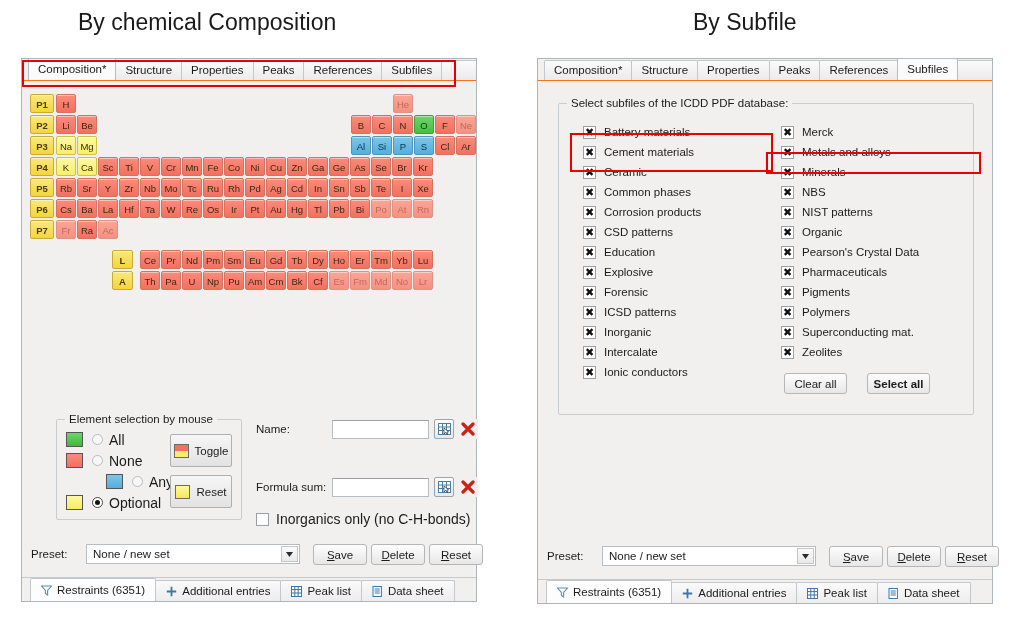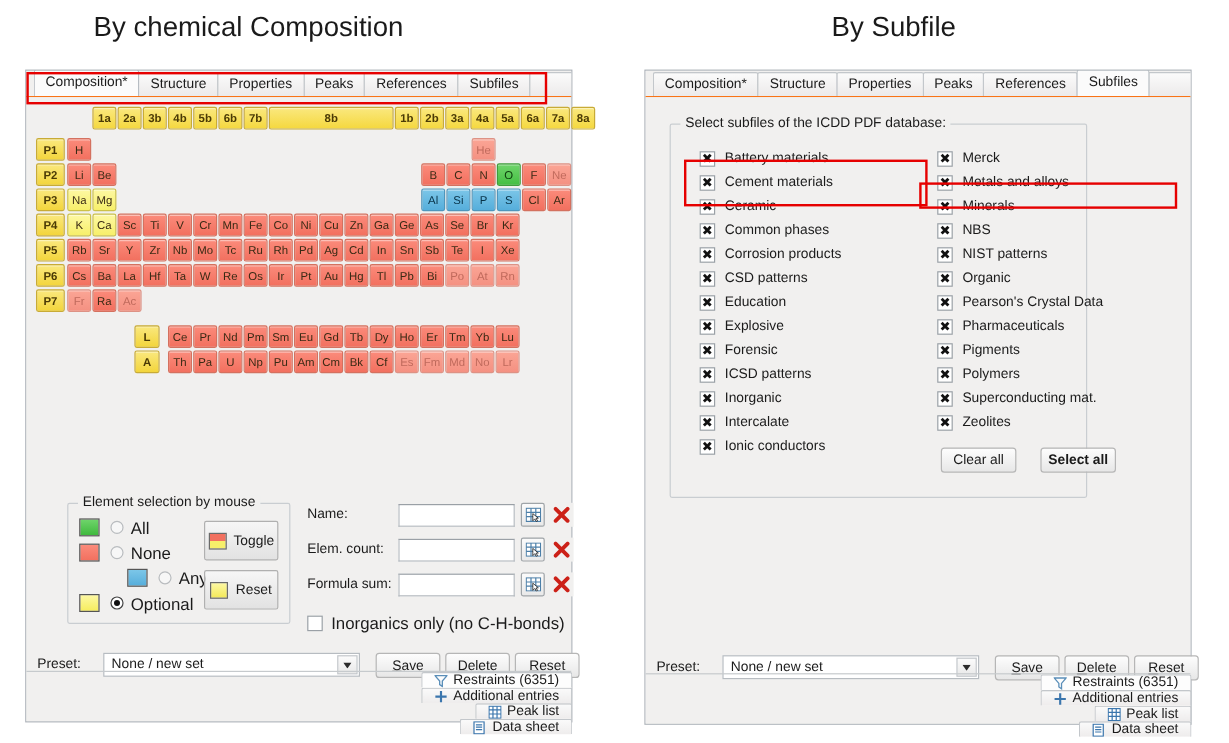--- a/index.html
+++ b/index.html
@@ -197,35 +197,35 @@
   }
   .combo .arrow {
     position:absolute; right: 1px; top:1px; width: 17px; height: 16px;
     background: linear-gradient(#fbfbfb,#e9e9e9); border:1px solid #c2c6ca;
     display:flex; align-items:center; justify-content:center;
   }
   .pbtn { position:absolute; top:3px; width: 54px; height: 21px; text-align: right; }
 
   
   .bottombar {
-    position: absolute; left: 0; right: 0; bottom: 0; height: 42px;
+    position: absolute; left: 0; right: 0; bottom: 0; height: 24px;
     border-top: 1px solid #c6cacd;
-    display: flex; align-items: flex-end; padding-left: 8px; flex-direction: column;
+    display: flex; align-items: flex-end; padding-left: 8px;
   }
   .btab {
     height: 21px; display:flex; align-items:center; gap:5px;
     padding: 0 10px; font-size: 11.5px; color:#1b1b1b;
     background: linear-gradient(#fafafa,#eeecec);
     border: 1px solid #c3c7cb; border-bottom: none;
     border-radius: 2px 2px 0 0; margin-right: -1px; white-space: nowrap;
   }
   .btab.active { background:#fdfdfd; height: 23px; z-index:2; }
 
   
-  #subbox { left: 20px; top: 22px; width: 348px; height: 312px; }
+  #subbox { left: 20px; top: 22px; width: 416px; height: 312px; }
   .sub-col { position: absolute; top: 18px; }
   .sub-item { display:flex; align-items:center; height: 20px; margin-bottom: 0px; }
   .xbox {
     width: 13px; height: 13px; background:#fff; border:1px solid #9aa0a6;
     margin-right: 8px; position: relative; flex: none;
     display:flex; align-items:center; justify-content:center;
     font-size: 11px; line-height: 1; color: #111; font-weight: bold;
     font-family: "DejaVu Sans", sans-serif;
   }
   .sub-label { font-size: 11.5px; color:#1b1b1b; white-space: nowrap; }
@@ -258,40 +258,20 @@
       <div class="tab">Peaks</div>
       <div class="tab">References</div>
       <div class="tab">Subfiles</div>
       <div class="tab-filler"></div>
     </div>
 
     <div class="client">
 
       <div class="ptable">
 
-        <div class="prow">
-          <div class="cell gap" style="width:24px"></div>
-          <div class="cell gap" style="width:21px"></div>
-          <div class="cell c-group">1a</div>
-          <div class="cell c-group">2a</div>
-          <div class="cell c-group">3b</div>
-          <div class="cell c-group">4b</div>
-          <div class="cell c-group">5b</div>
-          <div class="cell c-group">6b</div>
-          <div class="cell c-group">7b</div>
-          <div class="cell c-group wide8b">8b</div>
-          <div class="cell c-group">1b</div>
-          <div class="cell c-group">2b</div>
-          <div class="cell c-group">3a</div>
-          <div class="cell c-group">4a</div>
-          <div class="cell c-group">5a</div>
-          <div class="cell c-group">6a</div>
-          <div class="cell c-group">7a</div>
-          <div class="cell c-group">8a</div>
-        </div>
 
         <div style="height:5px"></div>
 
         <div class="prow">
           <div class="cell c-period">P1</div>
           <div class="cell gap" style="width:0px"></div>
           <div class="cell c-none">H</div>
           <div class="cell gap" style="width:315px"></div>
           <div class="cell c-none-d">He</div>
         </div>
@@ -491,39 +471,20 @@
             <path d="M6 5 L6 11 L7.6 9.4 L9 11.6 L10 11 L8.7 9 L10.6 8.8 Z" fill="#fff" stroke="#222" stroke-width="0.7"></path>
           </svg>
         </div>
         <div class="redx-btn">
           <svg width="14" height="14" viewBox="0 0 14 14">
             <path d="M2 2 L12 12 M12 2 L2 12" stroke="#cc2118" stroke-width="3.2" stroke-linecap="round"></path>
           </svg>
         </div>
       </div>
 
-      <div class="field-row" style="left:234px; top:367px;">
-        <div class="field-label">Elem. count:</div>
-        <input class="txtinput" type="text" value="" style="">
-        <div class="minibtn">
-          <svg width="13" height="12" viewBox="0 0 13 12">
-            <rect x="0.5" y="0.5" width="12" height="11" fill="#fff" stroke="#4c7fa8"></rect>
-            <line x1="0.5" y1="4" x2="12.5" y2="4" stroke="#4c7fa8"></line>
-            <line x1="0.5" y1="7.5" x2="12.5" y2="7.5" stroke="#4c7fa8"></line>
-            <line x1="4.5" y1="0.5" x2="4.5" y2="11.5" stroke="#4c7fa8"></line>
-            <line x1="8.5" y1="0.5" x2="8.5" y2="11.5" stroke="#4c7fa8"></line>
-            <path d="M6 5 L6 11 L7.6 9.4 L9 11.6 L10 11 L8.7 9 L10.6 8.8 Z" fill="#fff" stroke="#222" stroke-width="0.7"></path>
-          </svg>
-        </div>
-        <div class="redx-btn">
-          <svg width="14" height="14" viewBox="0 0 14 14">
-            <path d="M2 2 L12 12 M12 2 L2 12" stroke="#cc2118" stroke-width="3.2" stroke-linecap="round"></path>
-          </svg>
-        </div>
-      </div>
 
       <div class="field-row" style="left:234px; top:396px;">
         <div class="field-label">Formula sum:</div>
         <input class="txtinput" type="text" value="" style="">
         <div class="minibtn">
           <svg width="13" height="12" viewBox="0 0 13 12">
             <rect x="0.5" y="0.5" width="12" height="11" fill="#fff" stroke="#4c7fa8"></rect>
             <line x1="0.5" y1="4" x2="12.5" y2="4" stroke="#4c7fa8"></line>
             <line x1="0.5" y1="7.5" x2="12.5" y2="7.5" stroke="#4c7fa8"></line>
             <line x1="4.5" y1="0.5" x2="4.5" y2="11.5" stroke="#4c7fa8"></line>

